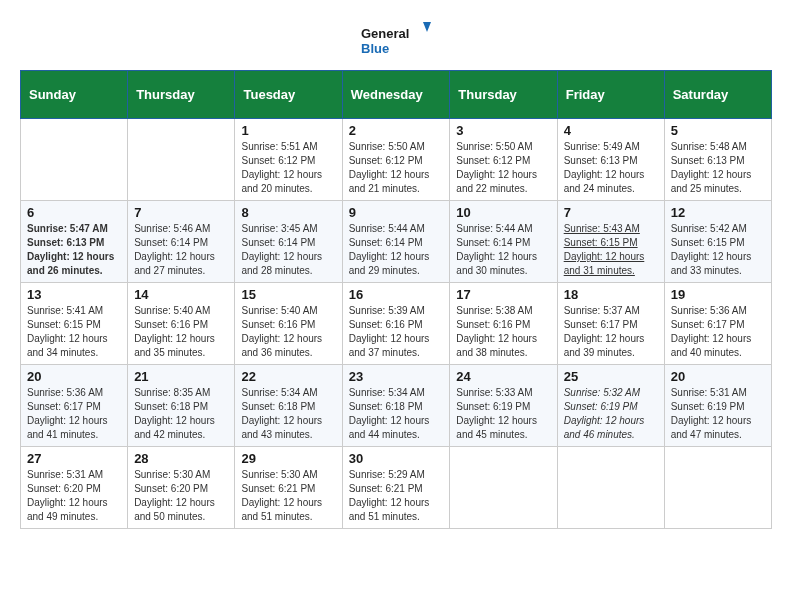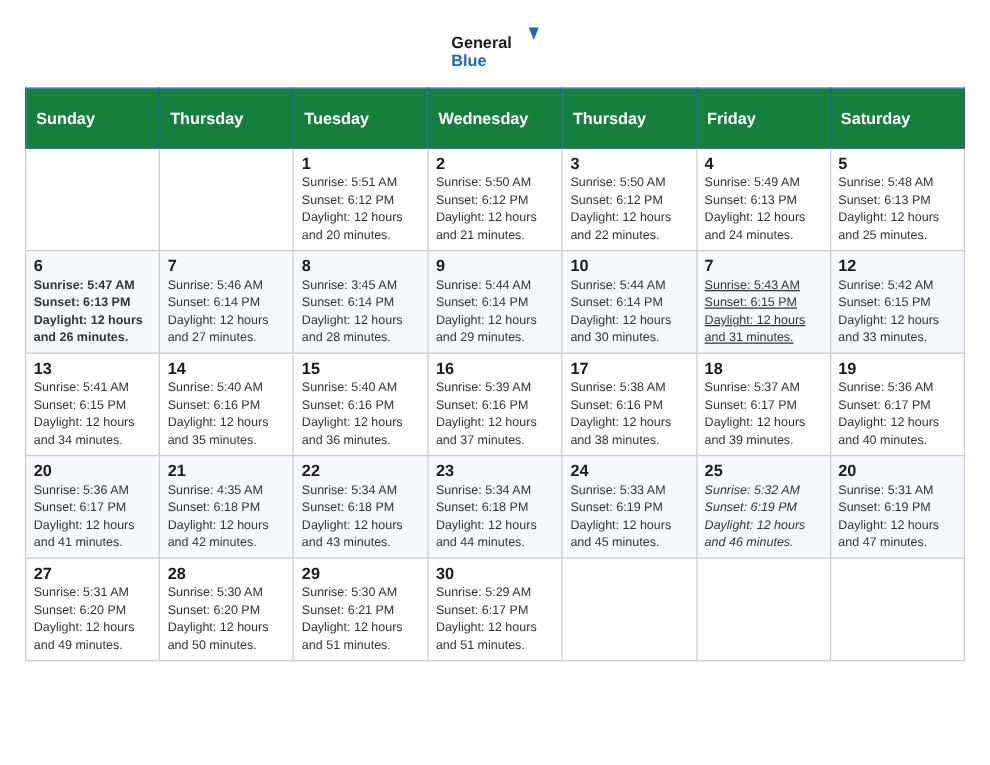--- a/index.html
+++ b/index.html
@@ -228,21 +228,21 @@
       </tr>
       <tr>
         <td>
           <span class="day-number">20</span>
           <div class="day-info" style="white-space: pre-line;">Sunrise: 5:36 AM
 Sunset: 6:17 PM
 Daylight: 12 hours and 41 minutes.</div>
         </td>
         <td>
           <span class="day-number">21</span>
-          <div class="day-info" style="white-space: pre-line;">Sunrise: 4:35 AM
+          <div class="day-info" style="white-space: pre-line;">Sunrise: 8:35 AM
 Sunset: 6:18 PM
 Daylight: 12 hours and 42 minutes.</div>
         </td>
         <td>
           <span class="day-number">22</span>
           <div class="day-info" style="white-space: pre-line;">Sunrise: 5:34 AM
 Sunset: 6:18 PM
 Daylight: 12 hours and 43 minutes.</div>
         </td>
         <td>
@@ -285,21 +285,21 @@
         </td>
         <td>
           <span class="day-number">29</span>
           <div class="day-info" style="white-space: pre-line;">Sunrise: 5:30 AM
 Sunset: 6:21 PM
 Daylight: 12 hours and 51 minutes.</div>
         </td>
         <td>
           <span class="day-number">30</span>
           <div class="day-info" style="white-space: pre-line;">Sunrise: 5:29 AM
-Sunset: 6:17 PM
+Sunset: 6:21 PM
 Daylight: 12 hours and 51 minutes.</div>
         </td>
         <td class="empty-cell"></td>
         <td class="empty-cell"></td>
         <td class="empty-cell"></td>
       </tr>
     </tbody>
 </table>
 
 </body></html>

